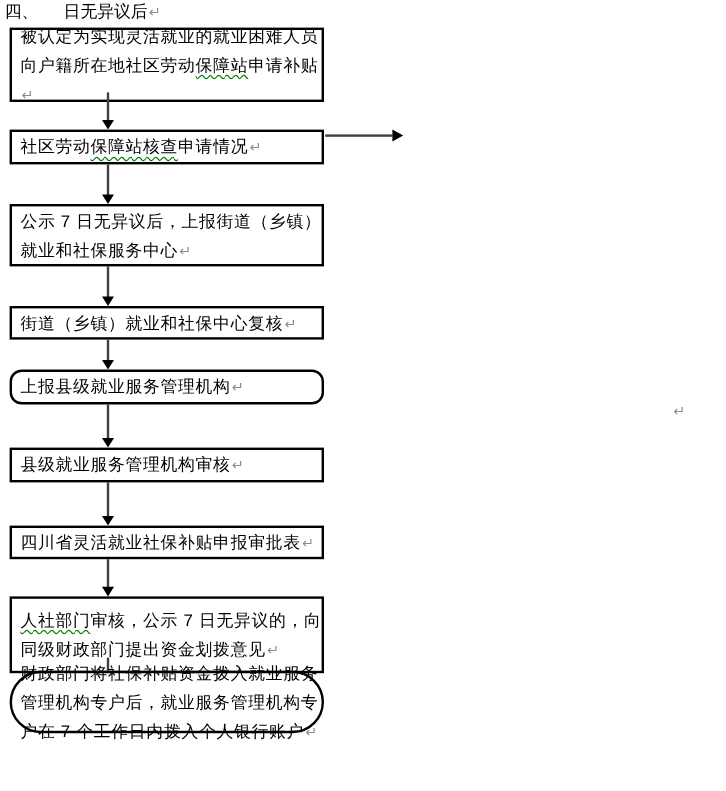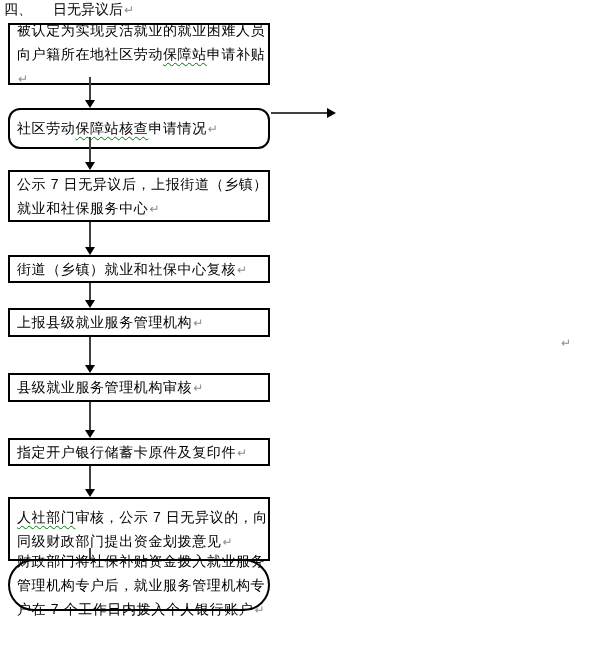--- a/index.html
+++ b/index.html
@@ -58,47 +58,47 @@
   <div class="doc-title">
     <span class="numbering">四、</span><span>日无异议后</span><span class="pmark">↵</span>
   </div>
 
   <div id="flowchart">
       <div class="flow-box" style="top: 23px; height: 62px;">
         <span class="txt"><span>被认定为实现灵活就业的就业困难人员向户籍所在地社区劳动</span><span class="squiggle">保障站</span><span>申请补贴</span><span class="pmark">↵</span></span>
       </div>
       <div class="varrow-shaft" style="top: 77px; height: 24px;"></div>
       <div class="varrow-head" style="top: 100px;"></div>
-      <div class="flow-box" style="top: 108px; height: 41px; border-radius: 12px;">
+      <div class="flow-box" style="top: 108px; height: 29px;">
         <span class="txt"><span>社区劳动</span><span class="squiggle">保障站核查</span><span>申请情况</span><span class="pmark">↵</span></span>
       </div>
       <div class="varrow-shaft" style="top: 137px; height: 26px;"></div>
       <div class="varrow-head" style="top: 162px;"></div>
       <div class="flow-box" style="top: 170px; height: 52px;">
         <span class="txt"><span>公示 7 日无异议后，上报街道（乡镇）就业和社保服务中心</span><span class="pmark">↵</span></span>
       </div>
       <div class="varrow-shaft" style="top: 222px; height: 26px;"></div>
       <div class="varrow-head" style="top: 247px;"></div>
       <div class="flow-box" style="top: 255px; height: 28px;">
         <span class="txt"><span>街道（乡镇）就业和社保中心复核</span><span class="pmark">↵</span></span>
       </div>
       <div class="varrow-shaft" style="top: 283px; height: 18px;"></div>
       <div class="varrow-head" style="top: 300px;"></div>
-      <div class="flow-box" style="top: 308px; height: 29px;">
+      <div class="flow-box" style="top: 308px; height: 29px; border-radius: 10px;">
         <span class="txt"><span>上报县级就业服务管理机构</span><span class="pmark">↵</span></span>
       </div>
       <div class="varrow-shaft" style="top: 337px; height: 29px;"></div>
       <div class="varrow-head" style="top: 365px;"></div>
       <div class="flow-box" style="top: 373px; height: 29px;">
         <span class="txt"><span>县级就业服务管理机构审核</span><span class="pmark">↵</span></span>
       </div>
       <div class="varrow-shaft" style="top: 402px; height: 29px;"></div>
       <div class="varrow-head" style="top: 430px;"></div>
       <div class="flow-box" style="top: 438px; height: 28px;">
-        <span class="txt"><span>指定开户银行储蓄卡原件及复印件</span><span class="pmark">↵</span></span>
+        <span class="txt"><span>四川省灵活就业社保补贴申报审批表</span><span class="pmark">↵</span></span>
       </div>
       <div class="varrow-shaft" style="top: 466px; height: 24px;"></div>
       <div class="varrow-head" style="top: 489px;"></div>
       <div class="flow-box" style="top: 497px; height: 64px;">
         <span class="txt"><span class="squiggle">人社部门</span><span>审核，公示 7 日无异议的，向同级财政部门提出资金划拨意见</span><span class="pmark">↵</span></span>
       </div>
       <div class="varrow-shaft" style="top: 548px; height: 25px;"></div>
       <div class="varrow-head" style="top: 572px;"></div>
       <div class="flow-box" style="top: 559px; height: 52px; border-radius: 27px;">
         <span class="txt"><span>财政部门将社保补贴资金拨入就业服务管理机构专户后，就业服务管理机构专户在 7 个工作日内拨入个人银行账户</span><span class="pmark">↵</span></span>

